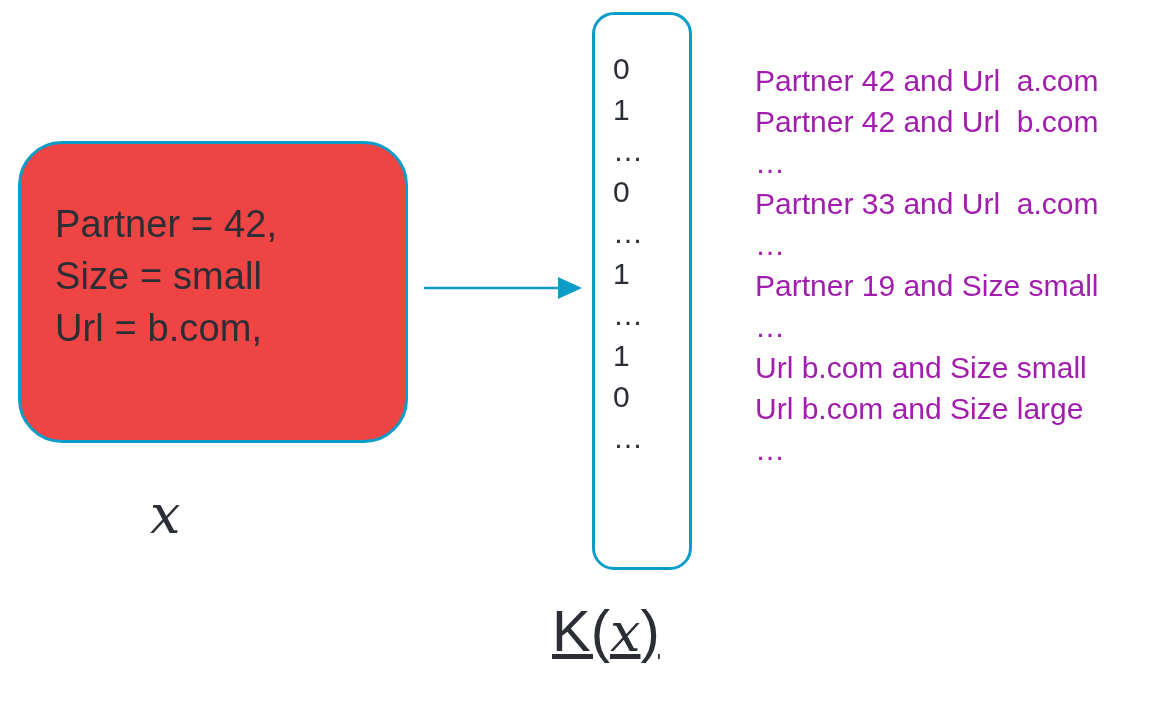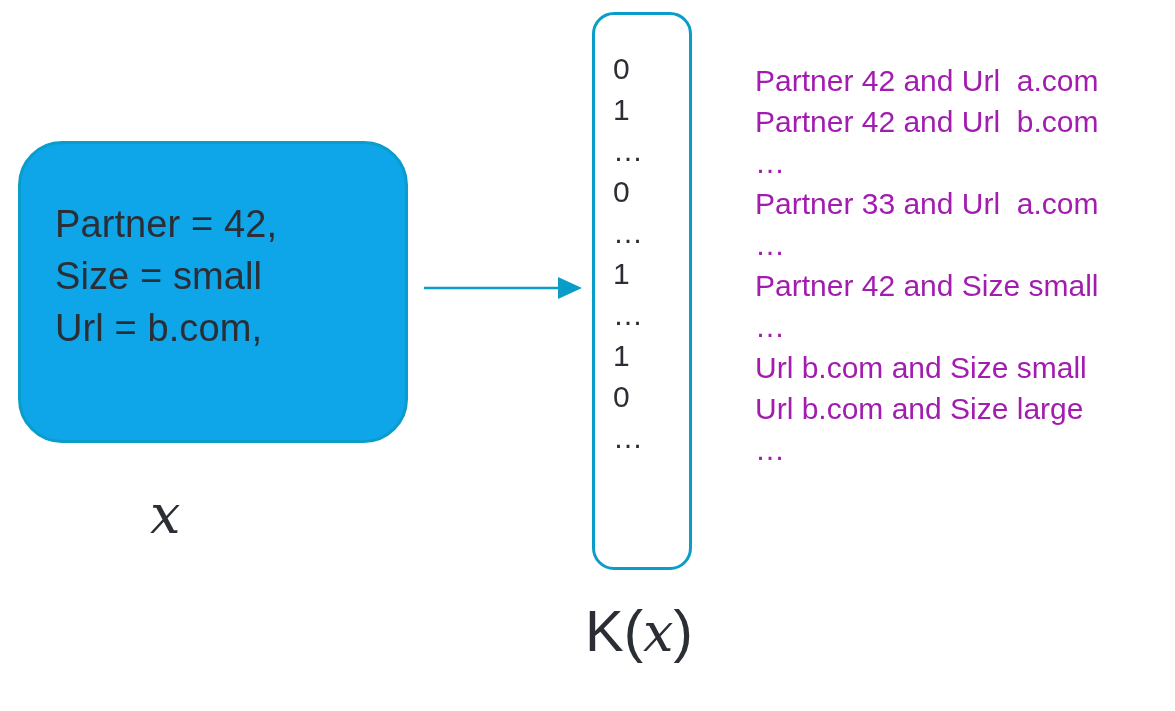--- a/index.html
+++ b/index.html
@@ -23,21 +23,21 @@
   
   .input-box {
     position: absolute;
     left: 18px;
     top: 141px;
     width: 390px;
     height: 302px;
     box-sizing: border-box;
     border: 3px solid #0b9dc9;
     border-radius: 44px;
-    background: #0ea5e9;
+    background: #ef4444;
   }
   .input-lines {
     position: absolute;
     left: 34px;
     top: 54px;
     width: 330px;
   }
   .input-line {
     font-size: 38px;
     line-height: 52px;
@@ -106,26 +106,27 @@
     left: 150px;
     top: 480px;
     font-family: "DejaVu Serif", serif;
     font-style: italic;
     font-size: 54px;
     line-height: 70px;
     color: #2b2e34;
   }
   .label-kx {
     position: absolute;
-    left: 585px;
+    left: 552px;
     top: 593px;
     font-size: 58px;
     line-height: 76px;
     color: #2b2e34;
     white-space: pre;
+    text-decoration: underline;
   }
   .label-kx .mathvar {
     font-family: "DejaVu Serif", serif;
     font-style: italic;
     font-size: 54px;
   }
 </style>
 </head>
 <body>
 
@@ -164,21 +165,21 @@
     <div class="row">
       <span class="bit">0</span>
       <span class="desc">Partner 33 and Url  a.com</span>
     </div>
     <div class="row">
       <span class="bit">…</span>
       <span class="desc">…</span>
     </div>
     <div class="row">
       <span class="bit">1</span>
-      <span class="desc">Partner 42 and Size small</span>
+      <span class="desc">Partner 19 and Size small</span>
     </div>
     <div class="row">
       <span class="bit">…</span>
       <span class="desc">…</span>
     </div>
     <div class="row">
       <span class="bit">1</span>
       <span class="desc">Url b.com and Size small</span>
     </div>
     <div class="row">

